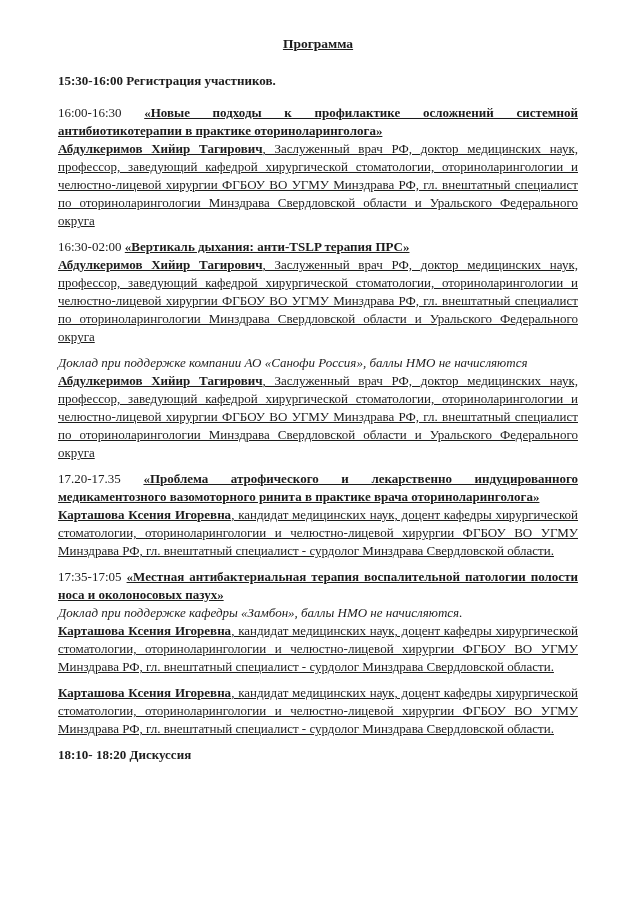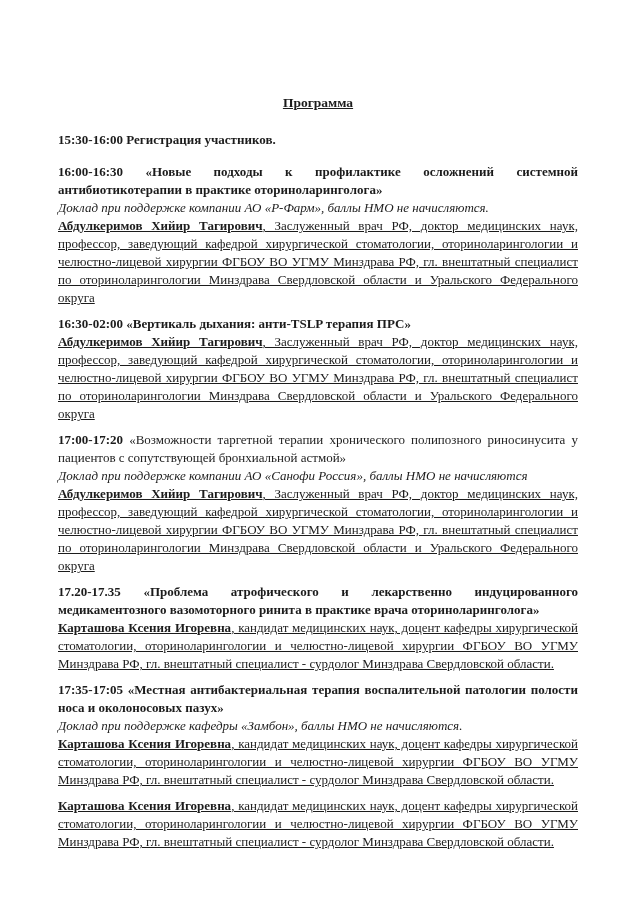--- a/index.html
+++ b/index.html
@@ -5,28 +5,27 @@
   html, body {
     margin: 0;
     padding: 0;
     background: #ffffff;
   }
   .page {
     position: relative;
     width: 636px;
     height: 812px;
     box-sizing: border-box;
-    padding: 51px 58px 0 58px;
+    padding: 35px 58px 0 58px;
     background: #ffffff;
     overflow: hidden;
     font-family: "Liberation Serif", "DejaVu Serif", serif;
     font-size: 13px;
     line-height: 18px;
     color: #1c1c1c;
-    margin-top: 43px;
     -webkit-font-smoothing: antialiased;
   }
   .doc-title {
     font-size: 13.5px;
     font-weight: bold;
     text-decoration: underline;
     text-align: center;
     margin: 0 0 19px 0;
   }
   .registration {
@@ -36,24 +35,24 @@
   .session {
     margin: 0 0 8px 0;
   }
   .session p {
     margin: 0;
   }
   .heading {
     text-align: justify;
   }
   .heading .time {
-    font-weight: bold;
+    font-weight: normal;
   }
   .heading .stitle { font-weight: normal; }
-  .heading .stitle.bold { font-weight: bold; }
+  .heading .stitle.bold { font-weight: bold; text-decoration: underline; }
   .sponsor {
     font-style: italic;
     text-align: left;
   }
   .speaker {
     text-align: justify;
     text-decoration: underline;
   }
   .speaker .sname { font-weight: bold; }
   .discussion {
@@ -63,31 +62,29 @@
 </style>
 </head>
 <body>
 
 <div class="page">
   <h1 class="doc-title">Программа</h1>
   <p class="registration">15:30-16:00 Регистрация участников.</p>
   <div id="sessions">
   <section class="session">
     <p class="heading"><span class="time">16:00-16:30</span> <span class="stitle bold">«Новые подходы к профилактике осложнений системной антибиотикотерапии в практике оториноларинголога»</span></p>
-    <p class="sponsor">Доклад при поддержке компании АО «Р-Фарм», баллы НМО не начисляются.</p>
     <p class="speaker"><span class="sname">Абдулкеримов Хийир Тагирович</span><span>, Заслуженный врач РФ, доктор медицинских наук, профессор, заведующий кафедрой хирургической стоматологии, оториноларингологии и челюстно-лицевой хирургии ФГБОУ ВО УГМУ Минздрава РФ, гл. внештатный специалист по оториноларингологии Минздрава Свердловской области и Уральского Федерального округа</span></p>
   </section>
 
   <section class="session">
     <p class="heading"><span class="time">16:30-02:00</span> <span class="stitle bold">«Вертикаль дыхания: анти-TSLP терапия ПРС»</span></p>
     <p class="speaker"><span class="sname">Абдулкеримов Хийир Тагирович</span><span>, Заслуженный врач РФ, доктор медицинских наук, профессор, заведующий кафедрой хирургической стоматологии, оториноларингологии и челюстно-лицевой хирургии ФГБОУ ВО УГМУ Минздрава РФ, гл. внештатный специалист по оториноларингологии Минздрава Свердловской области и Уральского Федерального округа</span></p>
   </section>
 
   <section class="session">
-    <p class="heading"><span class="time">17:00-17:20</span> <span class="stitle">«Возможности таргетной терапии хронического полипозного риносинусита у пациентов с сопутствующей бронхиальной астмой»</span></p>
     <p class="sponsor">Доклад при поддержке компании АО «Санофи Россия», баллы НМО не начисляются</p>
     <p class="speaker"><span class="sname">Абдулкеримов Хийир Тагирович</span><span>, Заслуженный врач РФ, доктор медицинских наук, профессор, заведующий кафедрой хирургической стоматологии, оториноларингологии и челюстно-лицевой хирургии ФГБОУ ВО УГМУ Минздрава РФ, гл. внештатный специалист по оториноларингологии Минздрава Свердловской области и Уральского Федерального округа</span></p>
   </section>
 
   <section class="session">
     <p class="heading"><span class="time">17.20-17.35</span> <span class="stitle bold">«Проблема атрофического и лекарственно индуцированного медикаментозного вазомоторного ринита в практике врача оториноларинголога»</span></p>
 
     <p class="speaker"><span class="sname">Карташова Ксения Игоревна</span><span>, кандидат медицинских наук, доцент кафедры хирургической стоматологии, оториноларингологии и челюстно-лицевой хирургии ФГБОУ ВО УГМУ Минздрава РФ, гл. внештатный специалист - сурдолог Минздрава Свердловской области.</span></p>
   </section>
 
@@ -95,13 +92,14 @@
     <p class="heading"><span class="time">17:35-17:05</span> <span class="stitle bold">«Местная антибактериальная терапия воспалительной патологии полости носа и околоносовых пазух»</span></p>
     <p class="sponsor">Доклад при поддержке кафедры «Замбон», баллы НМО не начисляются.</p>
     <p class="speaker"><span class="sname">Карташова Ксения Игоревна</span><span>, кандидат медицинских наук, доцент кафедры хирургической стоматологии, оториноларингологии и челюстно-лицевой хирургии ФГБОУ ВО УГМУ Минздрава РФ, гл. внештатный специалист - сурдолог Минздрава Свердловской области.</span></p>
   </section>
 
   <section class="session">
 
     <p class="speaker"><span class="sname">Карташова Ксения Игоревна</span><span>, кандидат медицинских наук, доцент кафедры хирургической стоматологии, оториноларингологии и челюстно-лицевой хирургии ФГБОУ ВО УГМУ Минздрава РФ, гл. внештатный специалист - сурдолог Минздрава Свердловской области.</span></p>
   </section>
 </div>
+  <p class="discussion">18:10- 18:20 Дискуссия</p>
 </div>
 
 </body></html>

